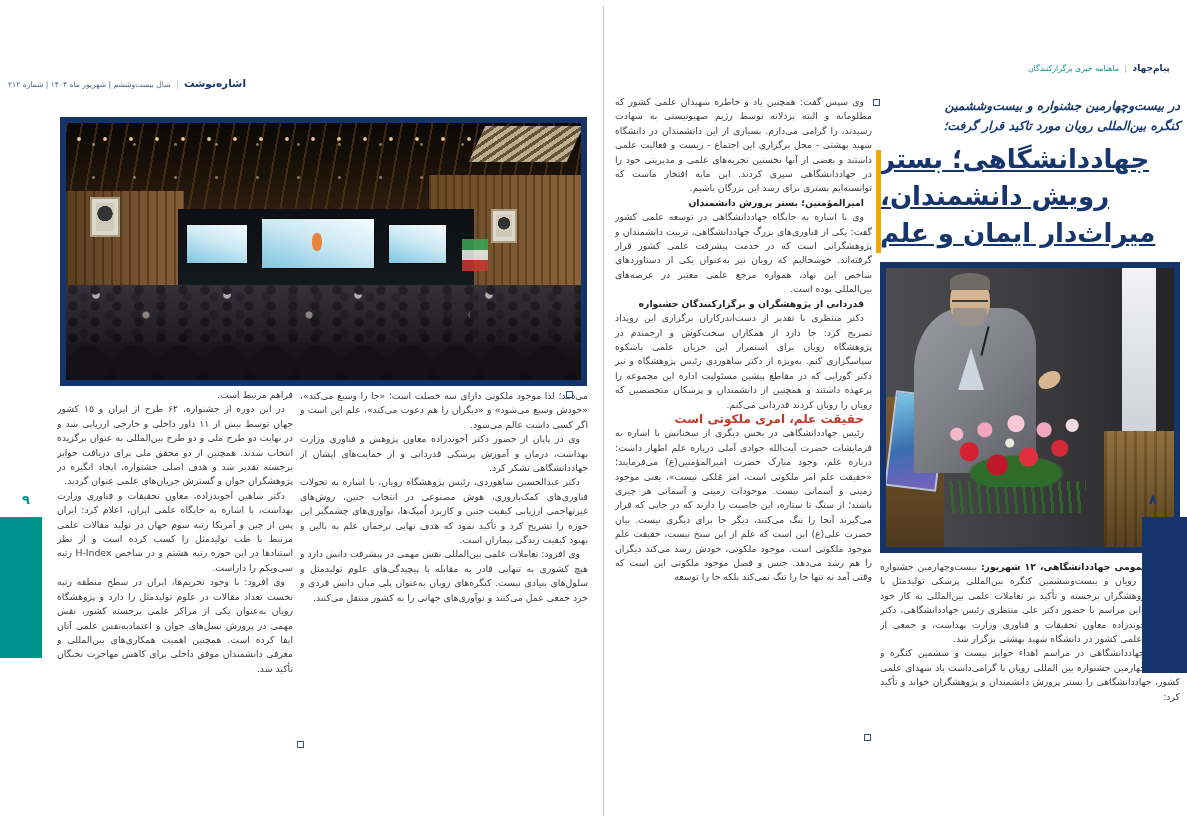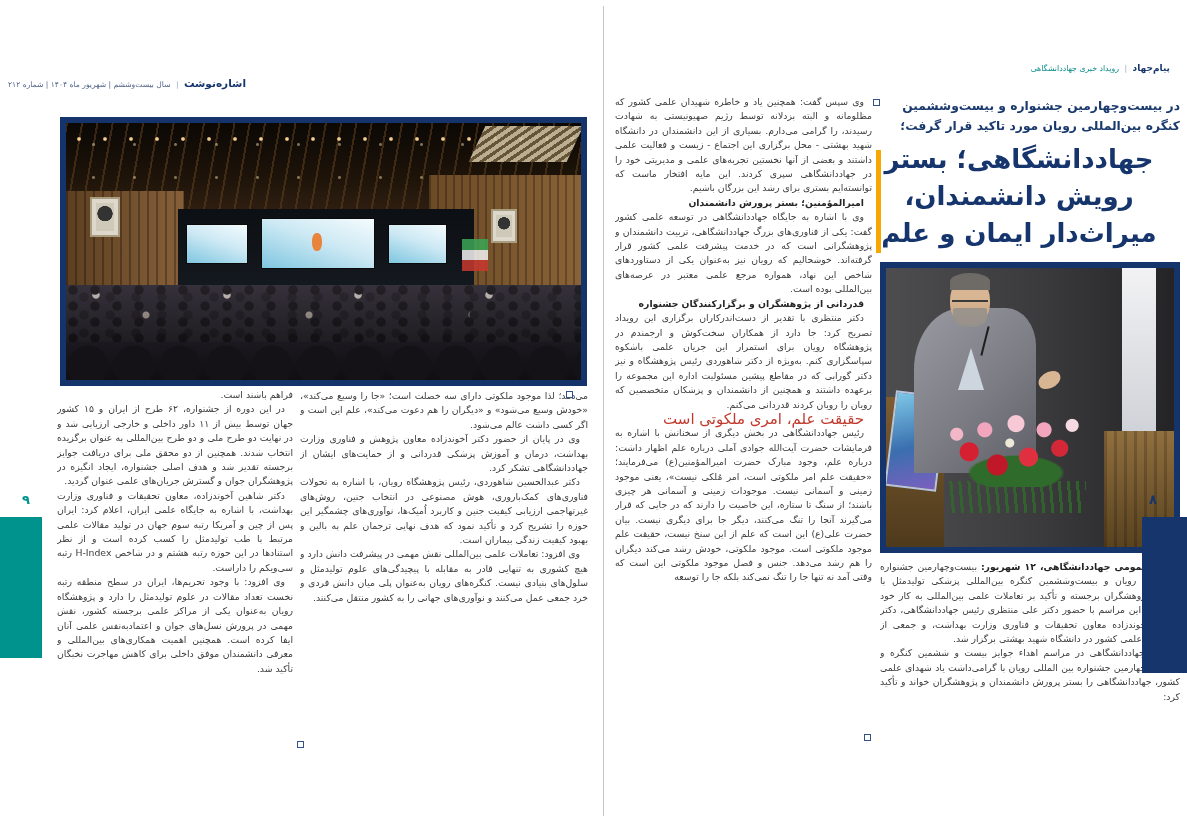--- a/index.html
+++ b/index.html
@@ -13,33 +13,33 @@
   
   .lp-header{top:77px;left:36px;width:210px;direction:rtl;text-align:right;
     font-size:7.6px;color:#51648a;white-space:nowrap;}
   .lp-header .brand{font-weight:bold;color:#16356d;font-size:10.5px;}
   .rp-header{top:63px;right:17px;direction:rtl;text-align:right;font-size:7.8px;
     color:#0b8f8a;white-space:nowrap;}
   .rp-header .brand{font-weight:bold;color:#16356d;font-size:9px;}
   .sep{color:#9aa6bd;padding:0 3px;}
   
   .kicker{top:96px;right:7px;width:306px;direction:rtl;text-align:right;
-    font-size:12.3px;font-weight:bold;color:#1a3a6e;line-height:20px;}
+    font-size:12.3px;font-weight:bold;color:#1a3a6e;line-height:20px;font-style:italic;}
   .kicker span{display:block;}
-  .headline{top:141px;right:18px;width:300px;direction:rtl;text-align:center;
-    font-size:26px;font-weight:800;color:#16356d;line-height:37px;letter-spacing:-0.3px;}
+  .headline{top:141px;right:7px;width:300px;direction:rtl;text-align:left;
+    font-size:26px;font-weight:800;color:#16356d;line-height:37px;letter-spacing:-0.3px;text-decoration:underline;}
   .headline span{display:block;}
   .accent-bar{left:876px;top:150px;width:5px;height:103px;background:#f7a800;}
   
   .col{position:absolute;direction:rtl;text-align:justify;font-size:9.3px;
     line-height:14.4px;color:#3c3c3c;overflow:hidden;}
   .col p{margin:0;text-indent:8px;}
   .col p.cont{text-indent:0;}
   .col p.sub{font-weight:bold;color:#262626;}
-  .col p.sub-red{font-weight:normal;color:#c0392b;font-size:15px;}
+  .col p.sub-red{font-weight:bold;color:#c0392b;font-size:12px;}
   .rp-article{left:615px;top:95px;width:257px;height:655px;}
   .lp-col-right{left:300px;top:389px;width:288px;height:360px;}
   .lp-col-left{left:57px;top:388px;width:236px;height:322px;}
   .caption{left:880px;top:560px;width:300px;height:186px;}
   .caption .lead{font-weight:bold;color:#222;}
   
   .pagenum{font-size:13px;font-weight:bold;}
   .pagenum-left{left:22px;top:492px;color:#00938e;}
   .pagenum-right{left:1149px;top:492px;color:#16356d;}
   .edge-teal{left:0;top:517px;width:42px;height:141px;background:#00938e;}
@@ -175,33 +175,33 @@
 </div>
 
 <div class="col lp-col-right">
   <p class="cont">می‌دهد؛ لذا موجود ملکوتی دارای سه خصلت است؛ «جا را وسیع می‌کند»، «خودش وسیع می‌شود» و «دیگران را هم دعوت می‌کند»، علم این است و اگر کسی داشت عالم می‌شود.</p>
   <p>وی در پایان از حضور دکتر آخوندزاده معاون پژوهش و فناوری وزارت بهداشت، درمان و آموزش پزشکی قدردانی و از حمایت‌های ایشان از جهاددانشگاهی تشکر کرد.</p>
   <p>دکتر عبدالحسین شاهوردی، رئیس پژوهشگاه رویان، با اشاره به تحولات فناوری‌های کمک‌باروری، هوش مصنوعی در انتخاب جنین، روش‌های غیرتهاجمی ارزیابی کیفیت جنین و کاربرد اُمیک‌ها، نوآوری‌های چشمگیر این حوزه را تشریح کرد و تأکید نمود که هدف نهایی ترجمان علم به بالین و بهبود کیفیت زندگی بیماران است.</p>
   <p>وی افزود: تعاملات علمی بین‌المللی نقش مهمی در پیشرفت دانش دارد و هیچ کشوری به تنهایی قادر به مقابله با پیچیدگی‌های علوم تولیدمثل و سلول‌های بنیادی نیست. کنگره‌های رویان به‌عنوان پلی میان دانش فردی و خرد جمعی عمل می‌کنند و نوآوری‌های جهانی را به کشور منتقل می‌کنند.</p>
 </div>
 
 <div class="col lp-col-left">
-  <p class="cont">فراهم باشند است.</p>
+  <p class="cont">فراهم مرتبط است.</p>
   <p>در این دوره از جشنواره، ۶۲ طرح از ایران و ۱۵ کشور جهان توسط بیش از ۱۱ داور داخلی و خارجی ارزیابی شد و در نهایت دو طرح ملی و دو طرح بین‌المللی به عنوان برگزیده انتخاب شدند. همچنین از دو محقق ملی برای دریافت جوایز برجسته تقدیر شد و هدف اصلی جشنواره، ایجاد انگیزه در پژوهشگران جوان و گسترش جریان‌های علمی عنوان گردید.</p>
   <p>دکتر شاهین آخوندزاده، معاون تحقیقات و فناوری وزارت بهداشت، با اشاره به جایگاه علمی ایران، اعلام کرد: ایران پس از چین و آمریکا رتبه سوم جهان در تولید مقالات علمی مرتبط با طب تولیدمثل را کسب کرده است و از نظر استنادها در این حوزه رتبه هشتم و در شاخص H-Index رتبه سی‌ویکم را داراست.</p>
   <p>وی افزود: با وجود تحریم‌ها، ایران در سطح منطقه رتبه نخست تعداد مقالات در علوم تولیدمثل را دارد و پژوهشگاه رویان به‌عنوان یکی از مراکز علمی برجسته کشور، نقش مهمی در پرورش نسل‌های جوان و اعتمادبه‌نفس علمی آنان ایفا کرده است. همچنین اهمیت همکاری‌های بین‌المللی و معرفی دانشمندان موفق داخلی برای کاهش مهاجرت نخبگان تأکید شد.</p>
 </div>
 
 <div class="abs pagenum pagenum-left">۹</div>
 <div class="abs edge-teal"></div>
 
 <div class="abs rp-header">
   <span class="brand">پیام‌جهاد</span>
   <span class="sep">|</span>
-  <span>رویداد خبری جهاددانشگاهی</span>
+  <span>ماهنامه خبری برگزارکنندگان</span>
 </div>
 
 <div class="abs kicker">
   <span>در بیست‌وچهارمین جشنواره و بیست‌وششمین</span>
   <span>کنگره بین‌المللی رویان مورد تاکید قرار گرفت؛</span>
 </div>
 
 <div class="abs headline">
   <span>جهاددانشگاهی؛ بستر</span>
   <span>رویش دانشمندان،</span>

